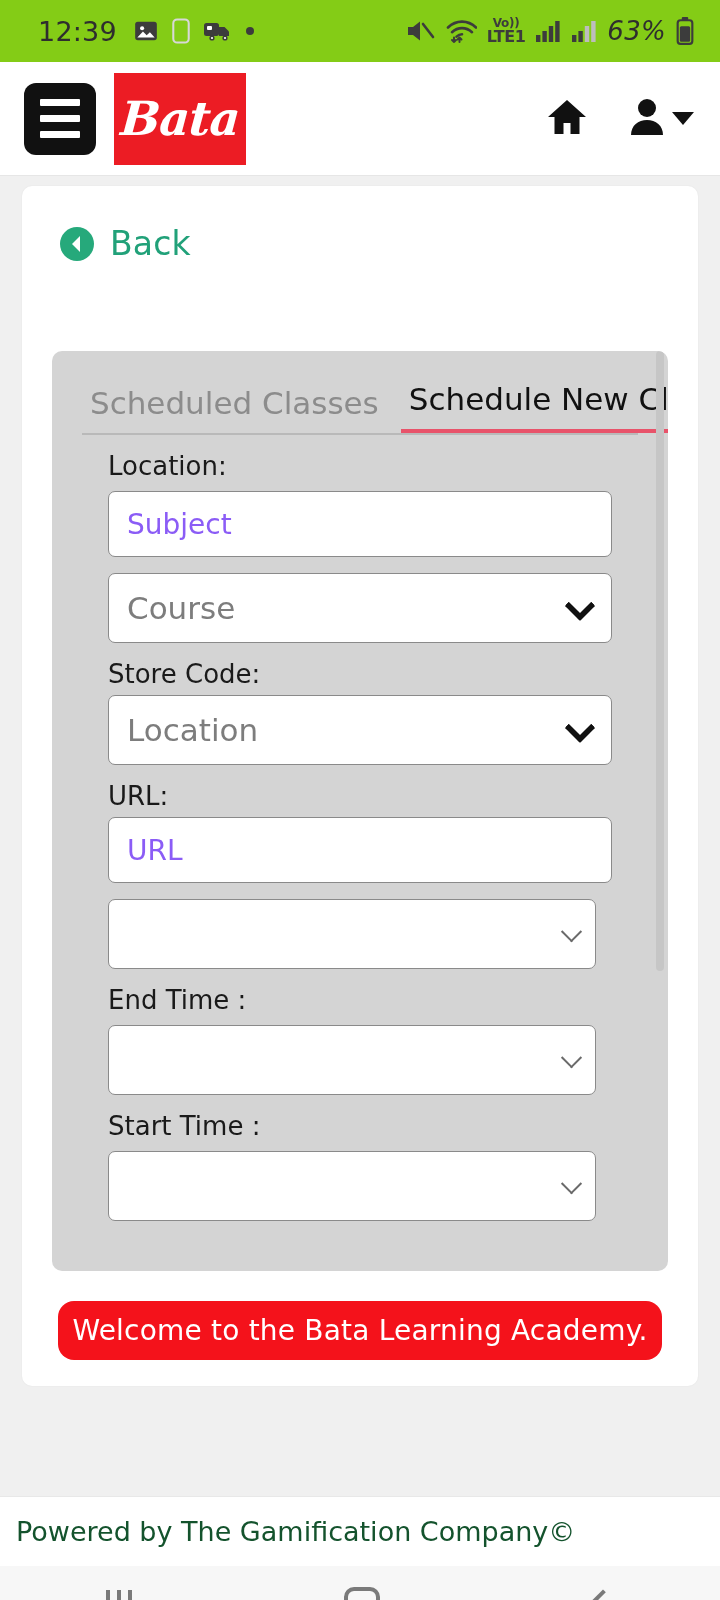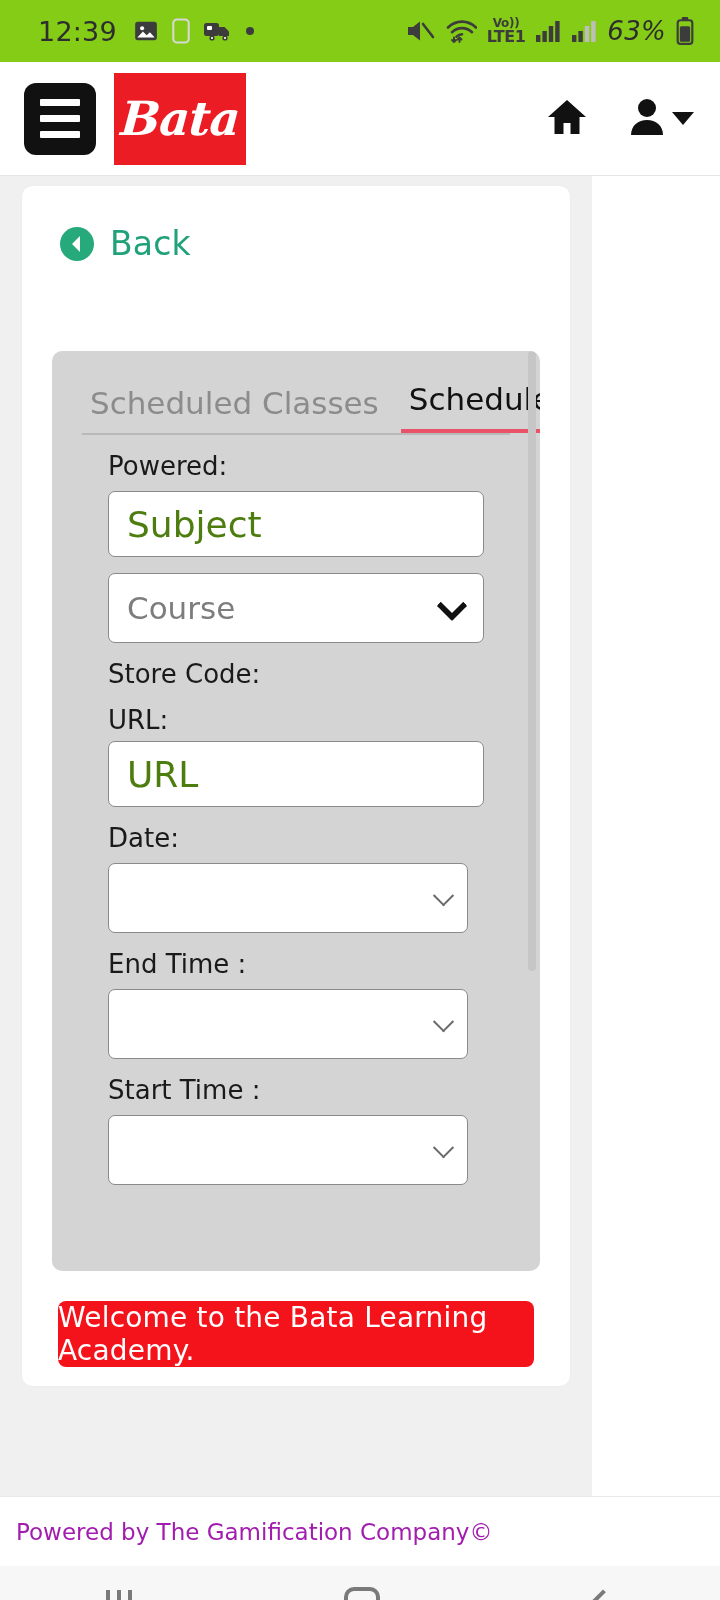--- a/index.html
+++ b/index.html
@@ -52,21 +52,21 @@
     font-size: 47px; letter-spacing:-1px; line-height:1;
     transform: skewX(-4deg);
   }
   .appbar-spacer { flex:1; }
   .appbar-actions { display:flex; align-items:center; gap: 42px; }
   .user-wrap { display:flex; align-items:center; gap:8px; }
   .caret { width:0;height:0;border-left:11px solid transparent;border-right:11px solid transparent;border-top:13px solid #111;}
 
   
   .page {
-    width:592px; height: 1320px; background:#f0f0f0;
+    width:720px; height: 1320px; background:#f0f0f0;
     padding: 10px 22px 0 22px;
     position:relative;
   }
   .card {
     background:#fff; border-radius: 10px;
     padding: 24px 18px 26px 18px;
     height: 1200px;
     box-shadow: 0 0 2px rgba(0,0,0,.06);
     display:flex; flex-direction:column;
   }
@@ -94,21 +94,21 @@
   .field { margin-top: 16px; }
   .field-label { font-size: 26px; color:#1a1a1a; padding-left: 26px; margin-bottom: 10px; }
   .field-label.tight { margin-bottom: 6px; }
   .ctrl {
     margin: 0 26px 0 26px;
     height: 66px; background:#fff; border:1px solid #8a8a8a; border-radius:7px;
     display:flex; align-items:center; padding: 0 18px;
     position:relative;
   }
   .ctrl.sel { height: 70px; }
-  .ctrl .ph { color:#4d7c0f; font-size: 36px; }
+  .ctrl .ph { color:#8b5cf6; font-size: 28px; }
   .ctrl.sel .ph { font-size: 31px; color:#7d7d7d;text-align:right; }
   .chev-bold {
     position:absolute; right: 20px; top:50%; transform:translateY(-60%) rotate(45deg);
     width: 22px; height:22px; border-right:6px solid #111; border-bottom:6px solid #111;
     border-radius:2px;
   }
   .chev-thin {
     position:absolute; right: 16px; top:50%; transform:translateY(-65%) rotate(45deg);
     width: 15px; height:15px; border-right:2px solid #6a6a6a; border-bottom:2px solid #6a6a6a;
   }
@@ -118,32 +118,32 @@
     position:absolute; right: 4px; top: 0; width: 8px; height: 100%;
   }
   .panel-scroll .thumb {
     position:absolute; top:0; left:0; width:8px; height: 620px;
     background:#c6c6c6; border-radius:4px;
   }
 
   
   .banner {
     margin: 30px 18px 0 18px;
-    background:#f4121b; color:#fff; border-radius:8px;
+    background:#f4121b; color:#fff; border-radius:16px;
     height: 66px; display:flex; align-items:center; justify-content:center;
     font-size: 28px; letter-spacing:.2px;
   }
 
   
   .footer {
     width:720px; height: 70px; background:#fff;
     display:flex; align-items:center; padding-left: 16px;
     border-top: 1px solid #e8e8e8;
   }
-  .footer-txt { font-size: 23px; color:#a21caf; }
+  .footer-txt { font-size: 27px; color:#14532d; }
 
   
   .navbar {
     width:720px; height: 78px; background:#f7f7f7;
     display:flex; align-items:center; justify-content:space-around;
   }
   .nav-recents { display:flex; gap:7px; }
   .nav-recents i { display:block; width:4px; height:30px; background:#7a7a7a; }
   .nav-home { width:36px; height:36px; border:4px solid #7a7a7a; border-radius:10px; }
   .nav-back { width:22px; height:22px; border-left:4px solid #7a7a7a; border-bottom:4px solid #7a7a7a; transform: rotate(45deg); }
@@ -269,46 +269,49 @@
 
     <div class="panel-wrap">
       <div class="panel">
 
         <div class="tabs">
           <span class="tab inactive">Scheduled Classes</span>
           <span class="tab active">Schedule New Class</span>
         </div>
 
         <div class="field">
-          <div class="field-label">Powered:</div>
+          <div class="field-label">Location:</div>
           <div class="ctrl">
             <span class="ph">Subject</span>
           </div>
         </div>
 
         <div class="field">
           <div class="ctrl sel">
             <span class="ph">Course</span>
             <span class="chev-bold"></span>
           </div>
         </div>
 
         <div class="field">
           <div class="field-label tight">Store Code:</div>
+          <div class="ctrl sel">
+            <span class="ph">Location</span>
+            <span class="chev-bold"></span>
+          </div>
         </div>
 
         <div class="field">
           <div class="field-label tight">URL:</div>
           <div class="ctrl">
             <span class="ph">URL</span>
           </div>
         </div>
 
         <div class="field">
-          <div class="field-label">Date:</div>
           <div class="ctrl sel narrow">
             <span class="ph"></span>
             <span class="chev-thin"></span>
           </div>
         </div>
 
         <div class="field">
           <div class="field-label">End Time :</div>
           <div class="ctrl sel narrow">
             <span class="ph"></span>

